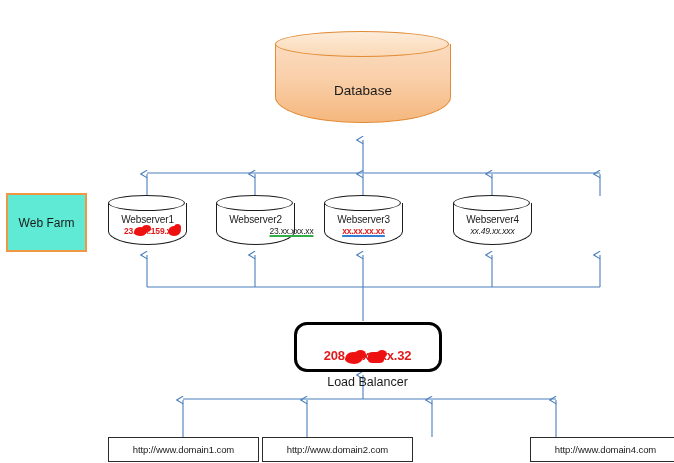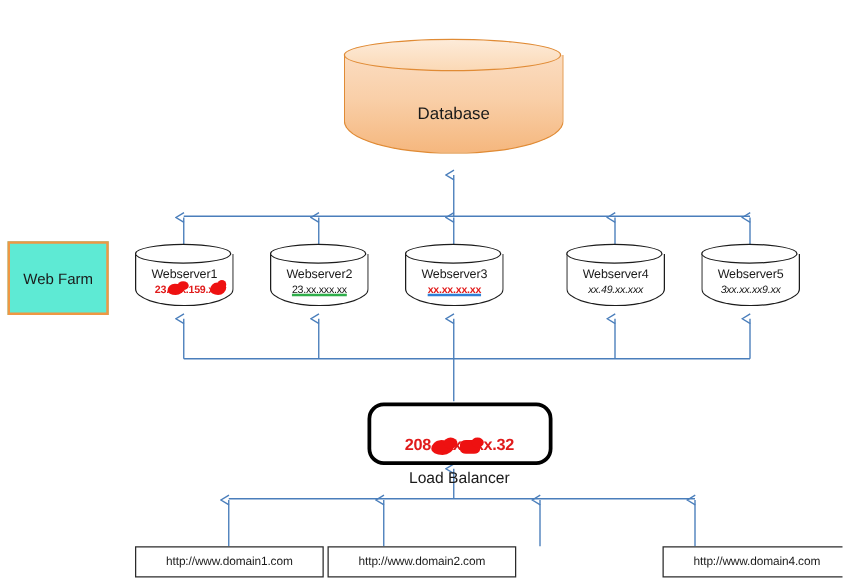--- a/index.html
+++ b/index.html
@@ -55,20 +55,21 @@
     position:absolute;left:0;top:31px;width:79px;text-align:center;
     font-size:8.5px;white-space:nowrap;letter-spacing:-0.2px;
   }
   .ip-red{color:#e01b1b;font-weight:600;}
   .ip-black{color:#1a1a1a;font-style:italic;}
   .ip-masked{
     color:#1a1a1a;
     text-decoration:underline;
     text-decoration-color:#2fae4a;
     text-decoration-thickness:1.5px;
+    padding-left:36px;
   }
   .ip-masked-red{
     color:#e01b1b;font-weight:700;
     text-decoration:underline;
     text-decoration-color:#2f7fd6;
     text-decoration-thickness:1.5px;
   }
   
   .blob{
     position:absolute;background:#ee1111;z-index:3;pointer-events:none;
@@ -184,26 +185,20 @@
     <div class="ws-ip ip-masked-red">xx.xx.xx.xx</div>
   </div>
 
   <div class="ws" style="left:453px">
     <div class="ws-body"></div>
     <div class="ws-top"></div>
     <div class="ws-name">Webserver4</div>
     <div class="ws-ip ip-black">xx.49.xx.xxx</div>
   </div>
 
-  <div class="ws" style="left:561px">
-    <div class="ws-body"></div>
-    <div class="ws-top"></div>
-    <div class="ws-name">Webserver5</div>
-    <div class="ws-ip ip-black">3xx.xx.xx9.xx</div>
-  </div>
 
   <div class="lb">
     <div class="lb-title">Load Balancer</div>
     <div class="lb-ip">208.xxx.xxx.32</div>
     <div class="blob" style="left:48px;top:27px;width:18px;height:12px;"></div>
     <div class="blob" style="left:58px;top:25px;width:11px;height:9px;border-radius:50%;"></div>
     <div class="blob" style="left:71px;top:27px;width:16px;height:11px;border-radius:30%;"></div>
     <div class="blob" style="left:80px;top:25px;width:10px;height:8px;border-radius:50%;"></div>
   </div>
 

